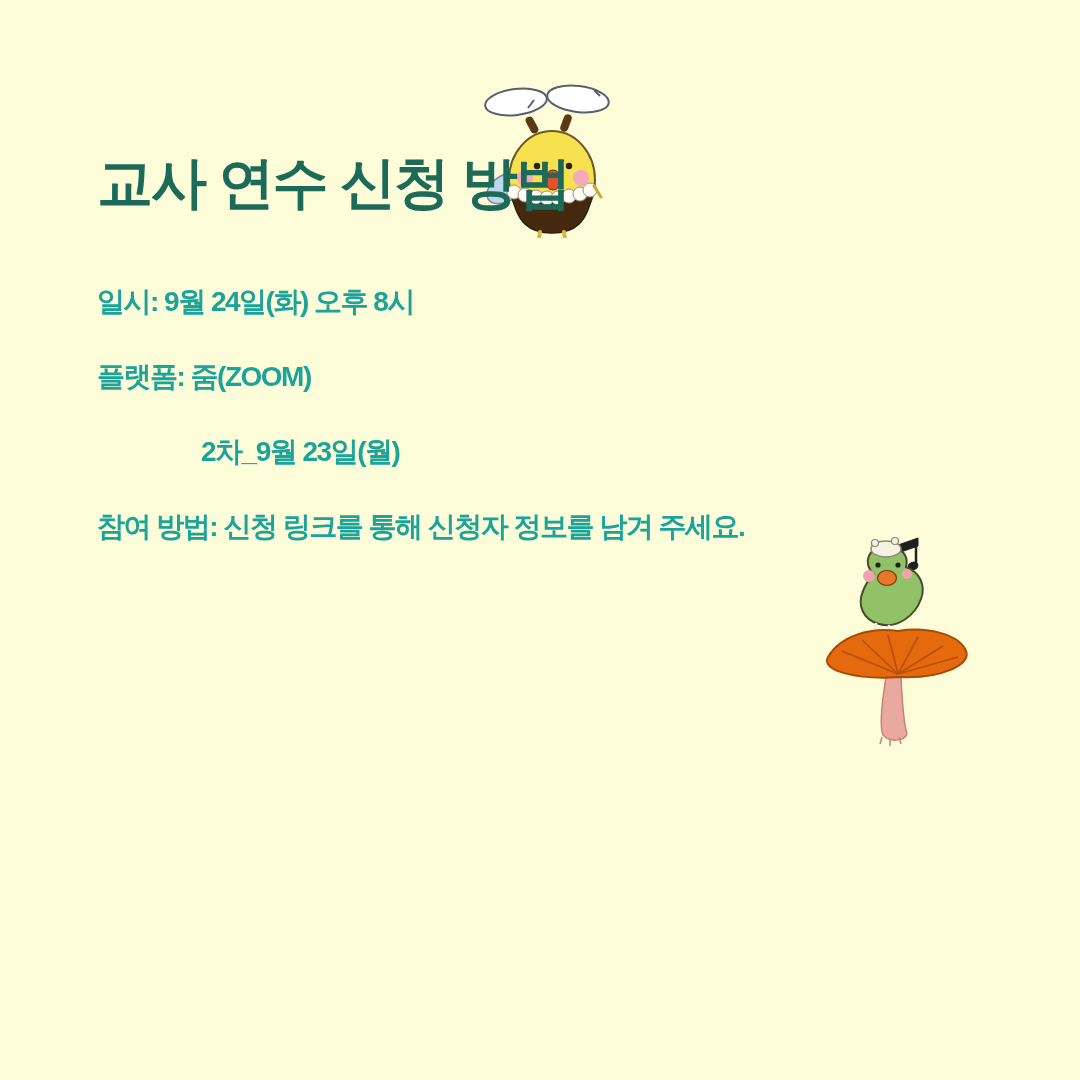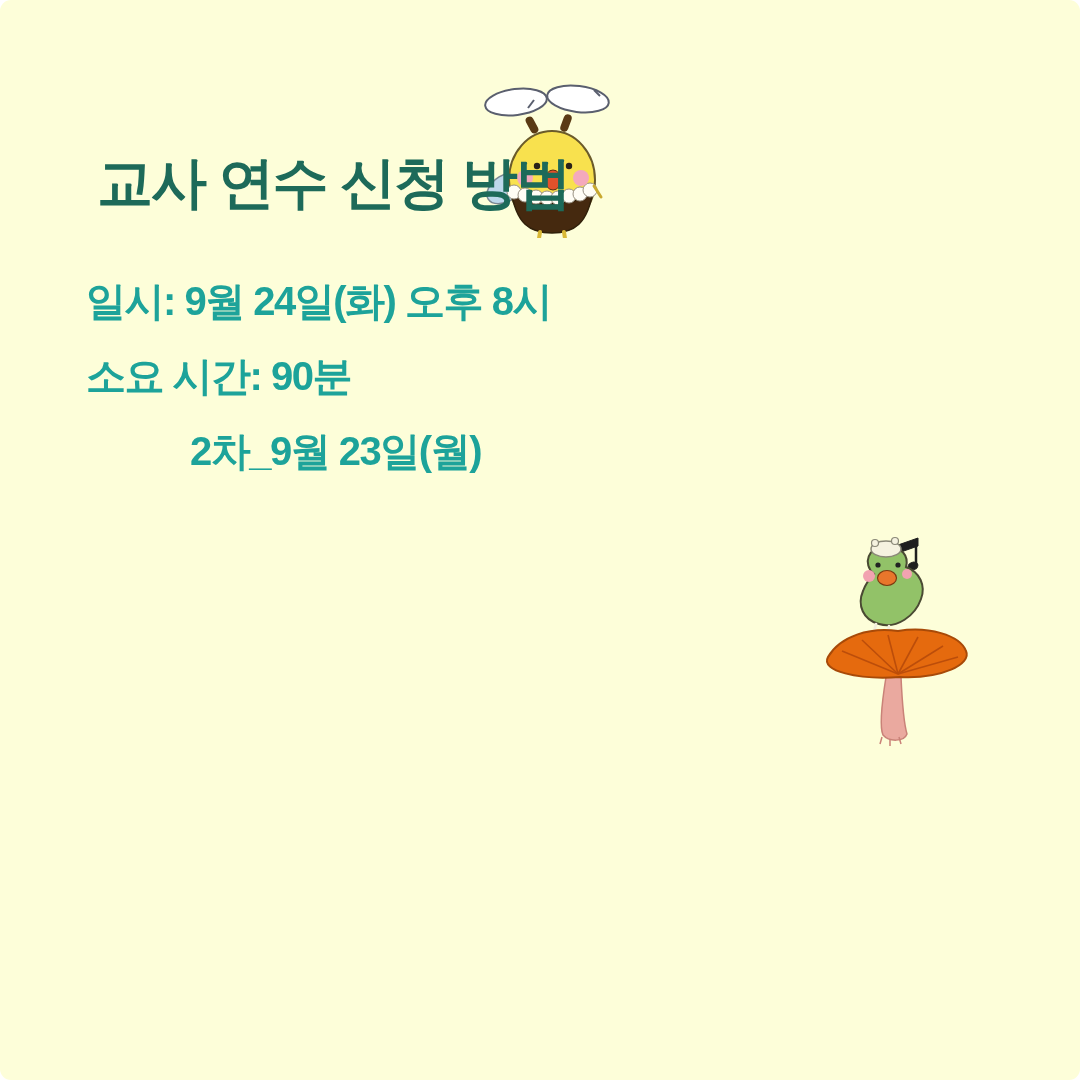--- a/index.html
+++ b/index.html
@@ -19,37 +19,36 @@
     --frog-mouth:#e8762b;
     --note-color:#1f1f1f;
   }
   html,body{margin:0;padding:0;}
   body{font-family:"Liberation Sans","DejaVu Sans",sans-serif;}
   .canvas{
     position:relative;
     width:1080px;height:1080px;
     background:var(--bg);
     overflow:hidden;
-    border-radius:11px;
   }
   .title{
     position:absolute;
     left:97px;top:146px;
     margin:0;
     font-size:56px;
     font-weight:800;
     letter-spacing:-2px;
     color:var(--title-color);
     white-space:pre;
   }
   .info{
     position:absolute;
-    left:86px;top:264px;
+    left:97px;top:264px;
     color:var(--info-color);
-    font-size:40px;
+    font-size:28px;
     font-weight:700;
     letter-spacing:-1.5px;
   }
   .info .line{
     height:75px;
     line-height:75px;
     white-space:pre;
   }
   .info .line.indent{
     margin-left:104px;
@@ -100,22 +99,23 @@
       <ellipse cx="53" cy="52" rx="8" ry="10" fill="var(--bee-mouth)" stroke="#5a2a10" stroke-width="1"></ellipse>
       <path d="M40,104 L38,117 M64,104 L66,117" stroke="#d9b835" stroke-width="4" stroke-linecap="round"></path>
       <path d="M94,58 L101,69" stroke="#c9a92f" stroke-width="3" stroke-linecap="round"></path>
     </g>
   </svg>
 
   <h1 class="title">교사 연수 신청 방법</h1>
 
   <div class="info">
     <div class="line">일시: 9월 24일(화) 오후 8시</div>
-    <div class="line">소요 시간: 90분</div>
+    <div class="line">플랫폼: 줌(ZOOM)</div>
     <div class="line indent">2차_9월 23일(월)</div>
+    <div class="line">참여 방법: 신청 링크를 통해 신청자 정보를 남겨 주세요.</div>
   </div>
 
   <svg class="frog-illustration" viewBox="0 0 182 212" aria-hidden="true">
     <g fill="var(--note-color)" stroke="var(--note-color)">
       <line x1="88" y1="14" x2="88" y2="35" stroke-width="2.5"></line>
       <line x1="104" y1="8" x2="104" y2="29" stroke-width="2.5"></line>
       <polygon points="86,9 106,2 106,10 86,17" stroke-width="1"></polygon>
       <ellipse cx="85" cy="36" rx="5" ry="3.8" transform="rotate(-18 85 36)"></ellipse>
       <ellipse cx="101" cy="30" rx="5" ry="3.8" transform="rotate(-18 101 30)"></ellipse>
     </g>

